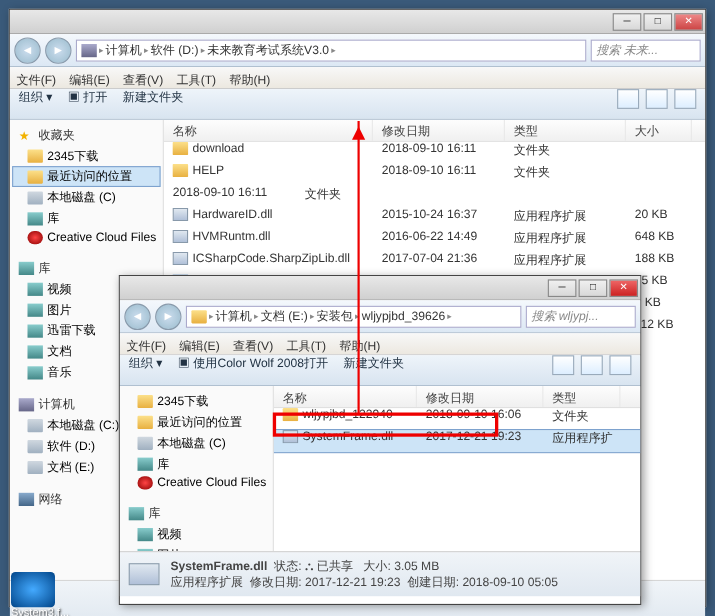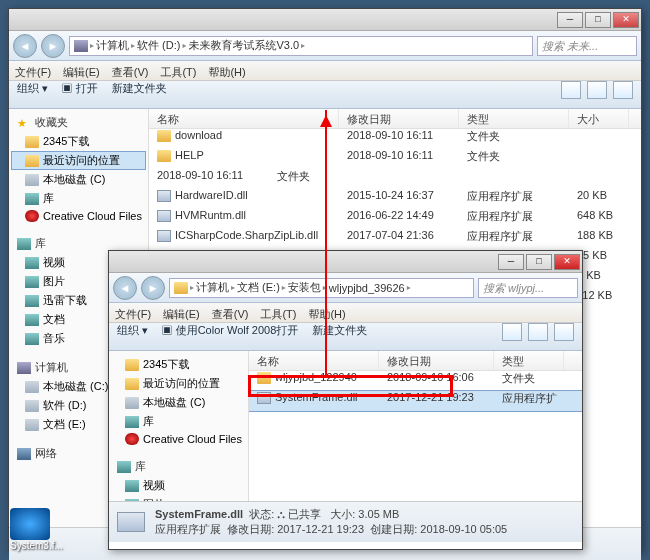--- a/index.html
+++ b/index.html
@@ -49,21 +49,21 @@
 .ficon.fold{background:linear-gradient(#fce08a,#e8b040)}
 .ficon.dll{background:linear-gradient(#e0e8f0,#b0c0d8);border:1px solid #89a}
 .ficon.exe{background:linear-gradient(#d0e0f0,#80a0d0)}
 .ficon.cfg{background:#fff;border:1px solid #aaa}
 .status{height:41px;background:linear-gradient(#f0f4f8,#e0e8f0);border-top:1px solid #ccc;display:flex;align-items:center;padding:2px 8px;gap:10px;font-size:10px;color:#444}
 .status .sicon{width:28px;height:20px;background:linear-gradient(#e0e8f0,#b0c0d8);border:1px solid #89a}
 .redbox{position:absolute;border:3px solid #e00;pointer-events:none;z-index:20}
 .rb1{left:248px;top:375px;width:205px;height:22px}
 .arrow{position:absolute;left:325px;top:110px;width:2px;height:266px;background:#e00;z-index:15}
 .arrow::before{content:"";position:absolute;top:-1px;left:-5px;border:6px solid transparent;border-bottom:12px solid #e00}
-.taskicon{position:absolute;left:10px;bottom:20px;width:42px;height:32px;z-index:5}
+.taskicon{position:absolute;left:10px;bottom:8px;width:42px;height:32px;z-index:5}
 .taskicon .ico{width:40px;height:32px;background:radial-gradient(#4af,#048);border-radius:4px}
 .taskicon .lbl{color:#fff;font-size:10px;text-align:center;text-shadow:1px 1px 2px #000}
 </style>
 </head>
 <body>
 
 <div class="win win1">
  <div class="titlebar">
   <div class="tbtn">─</div>
   <div class="tbtn">□</div>

